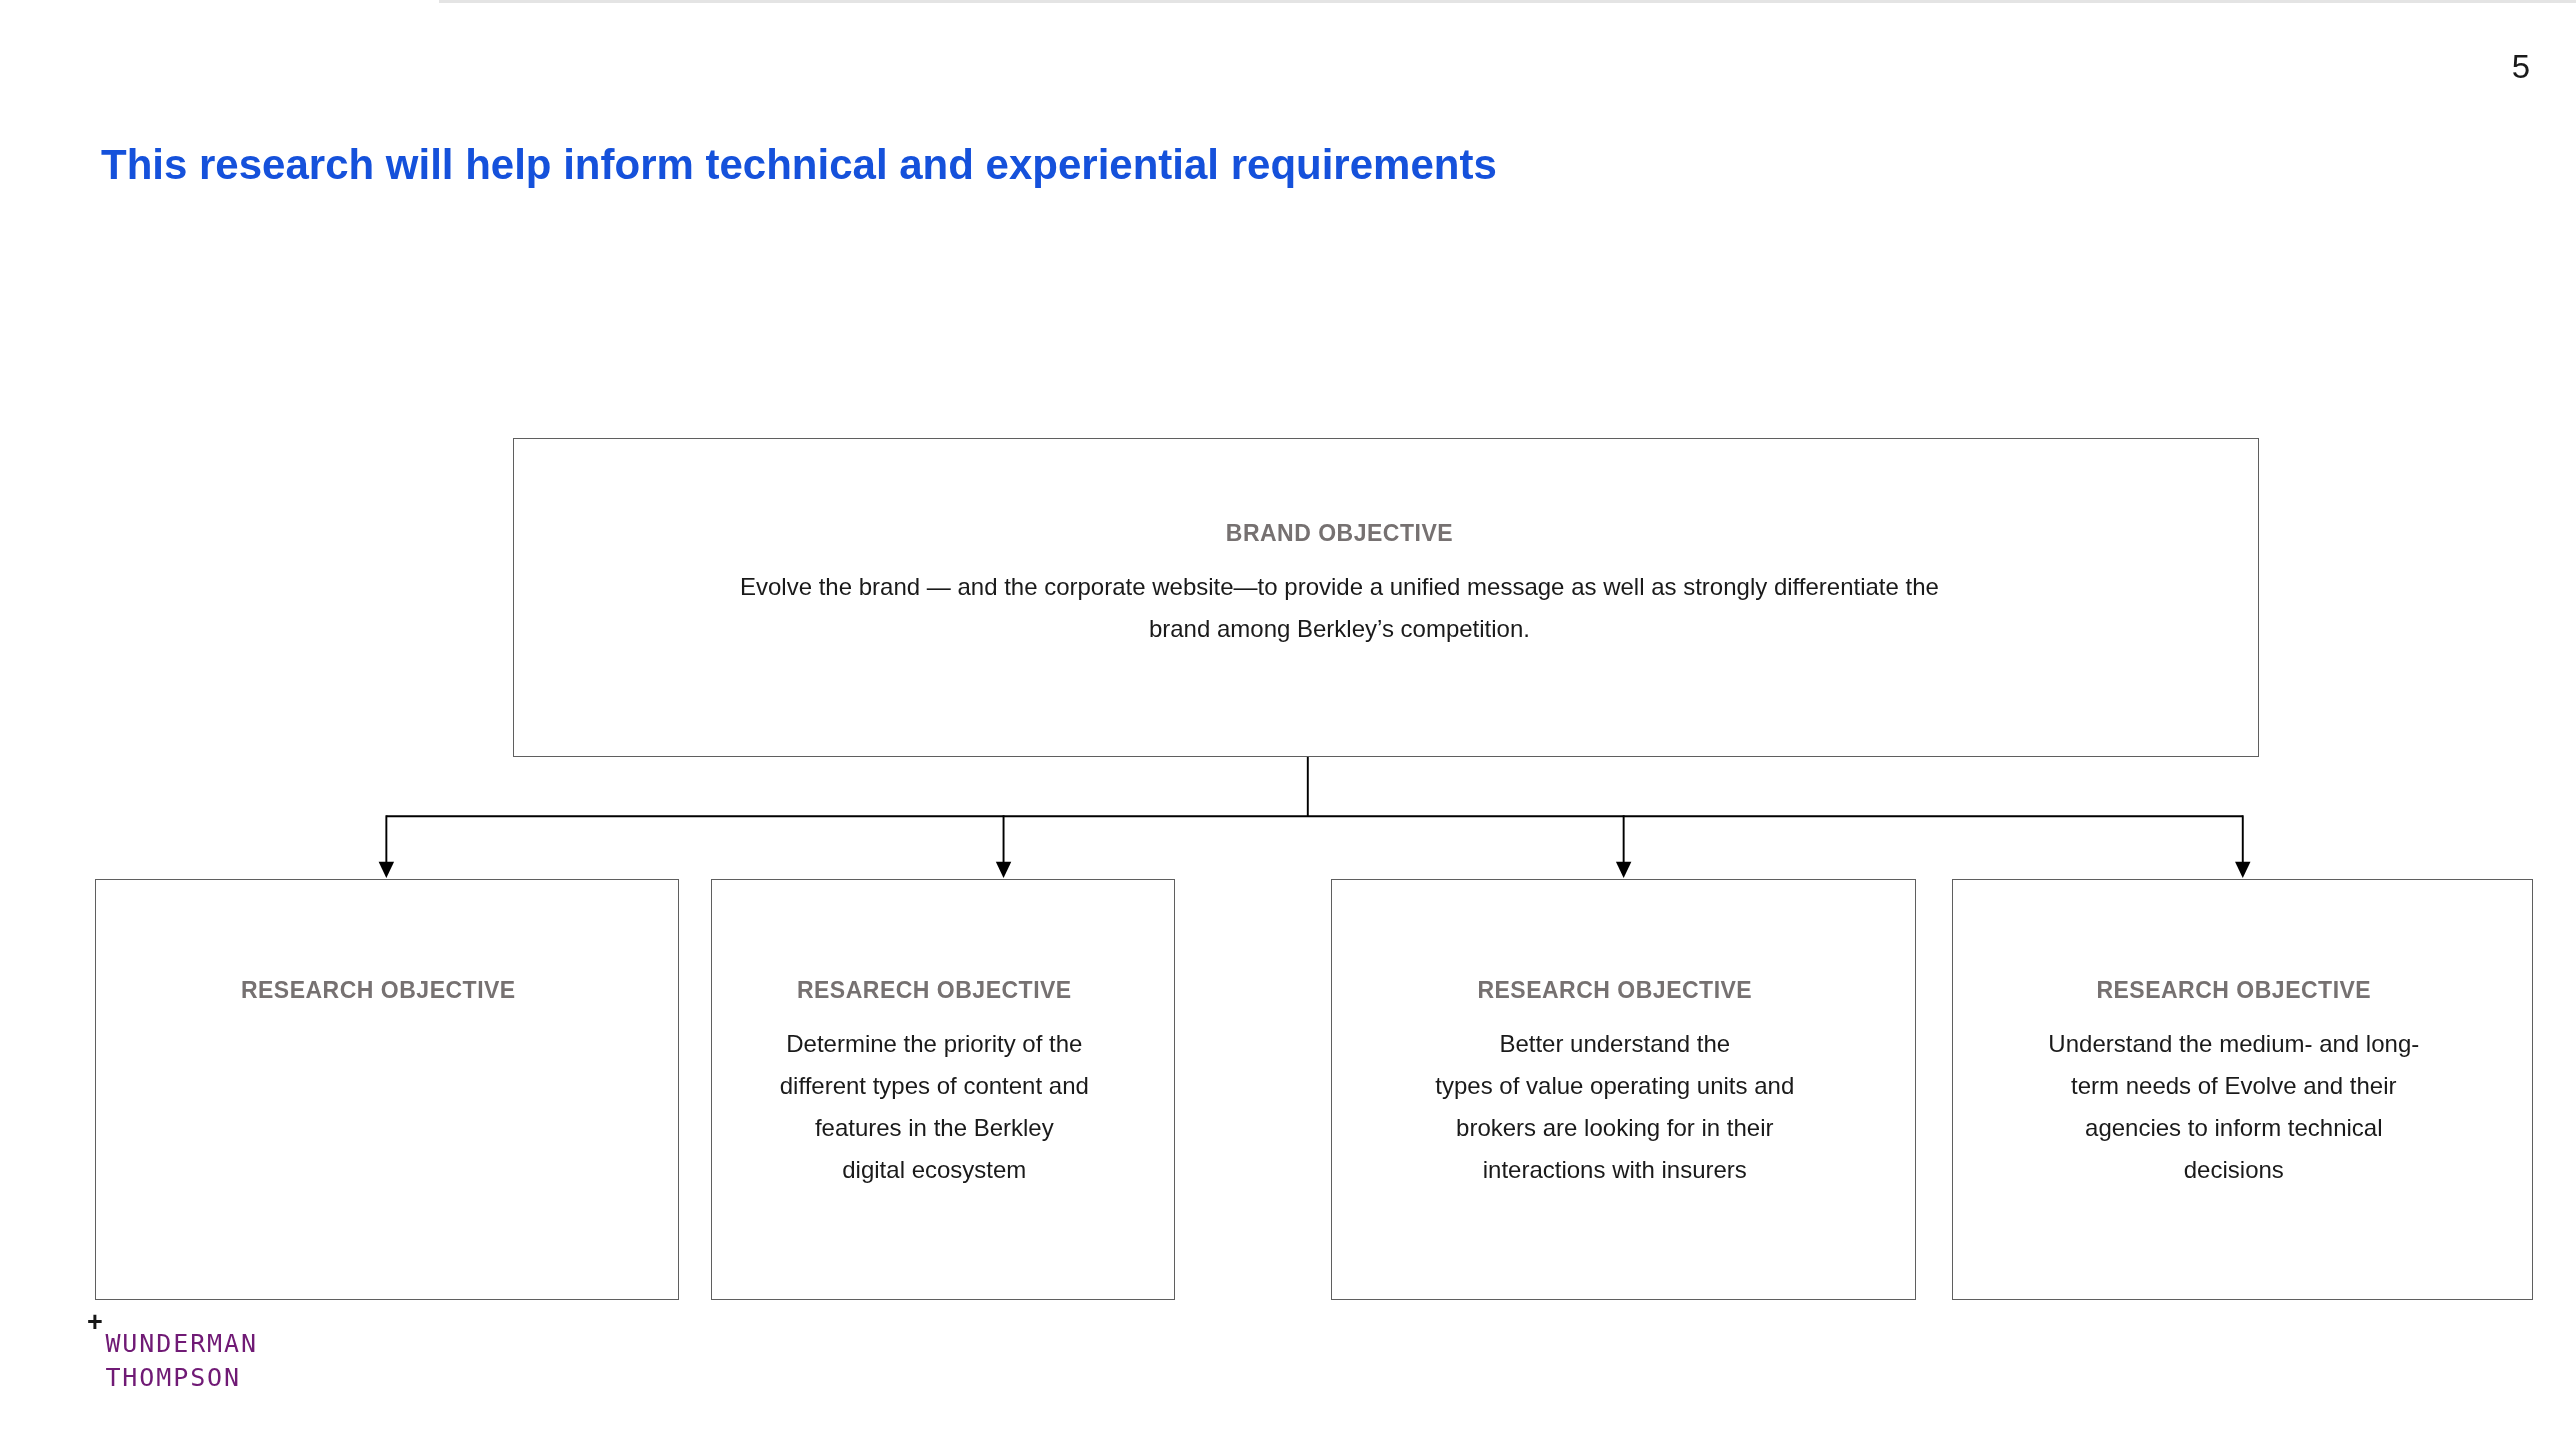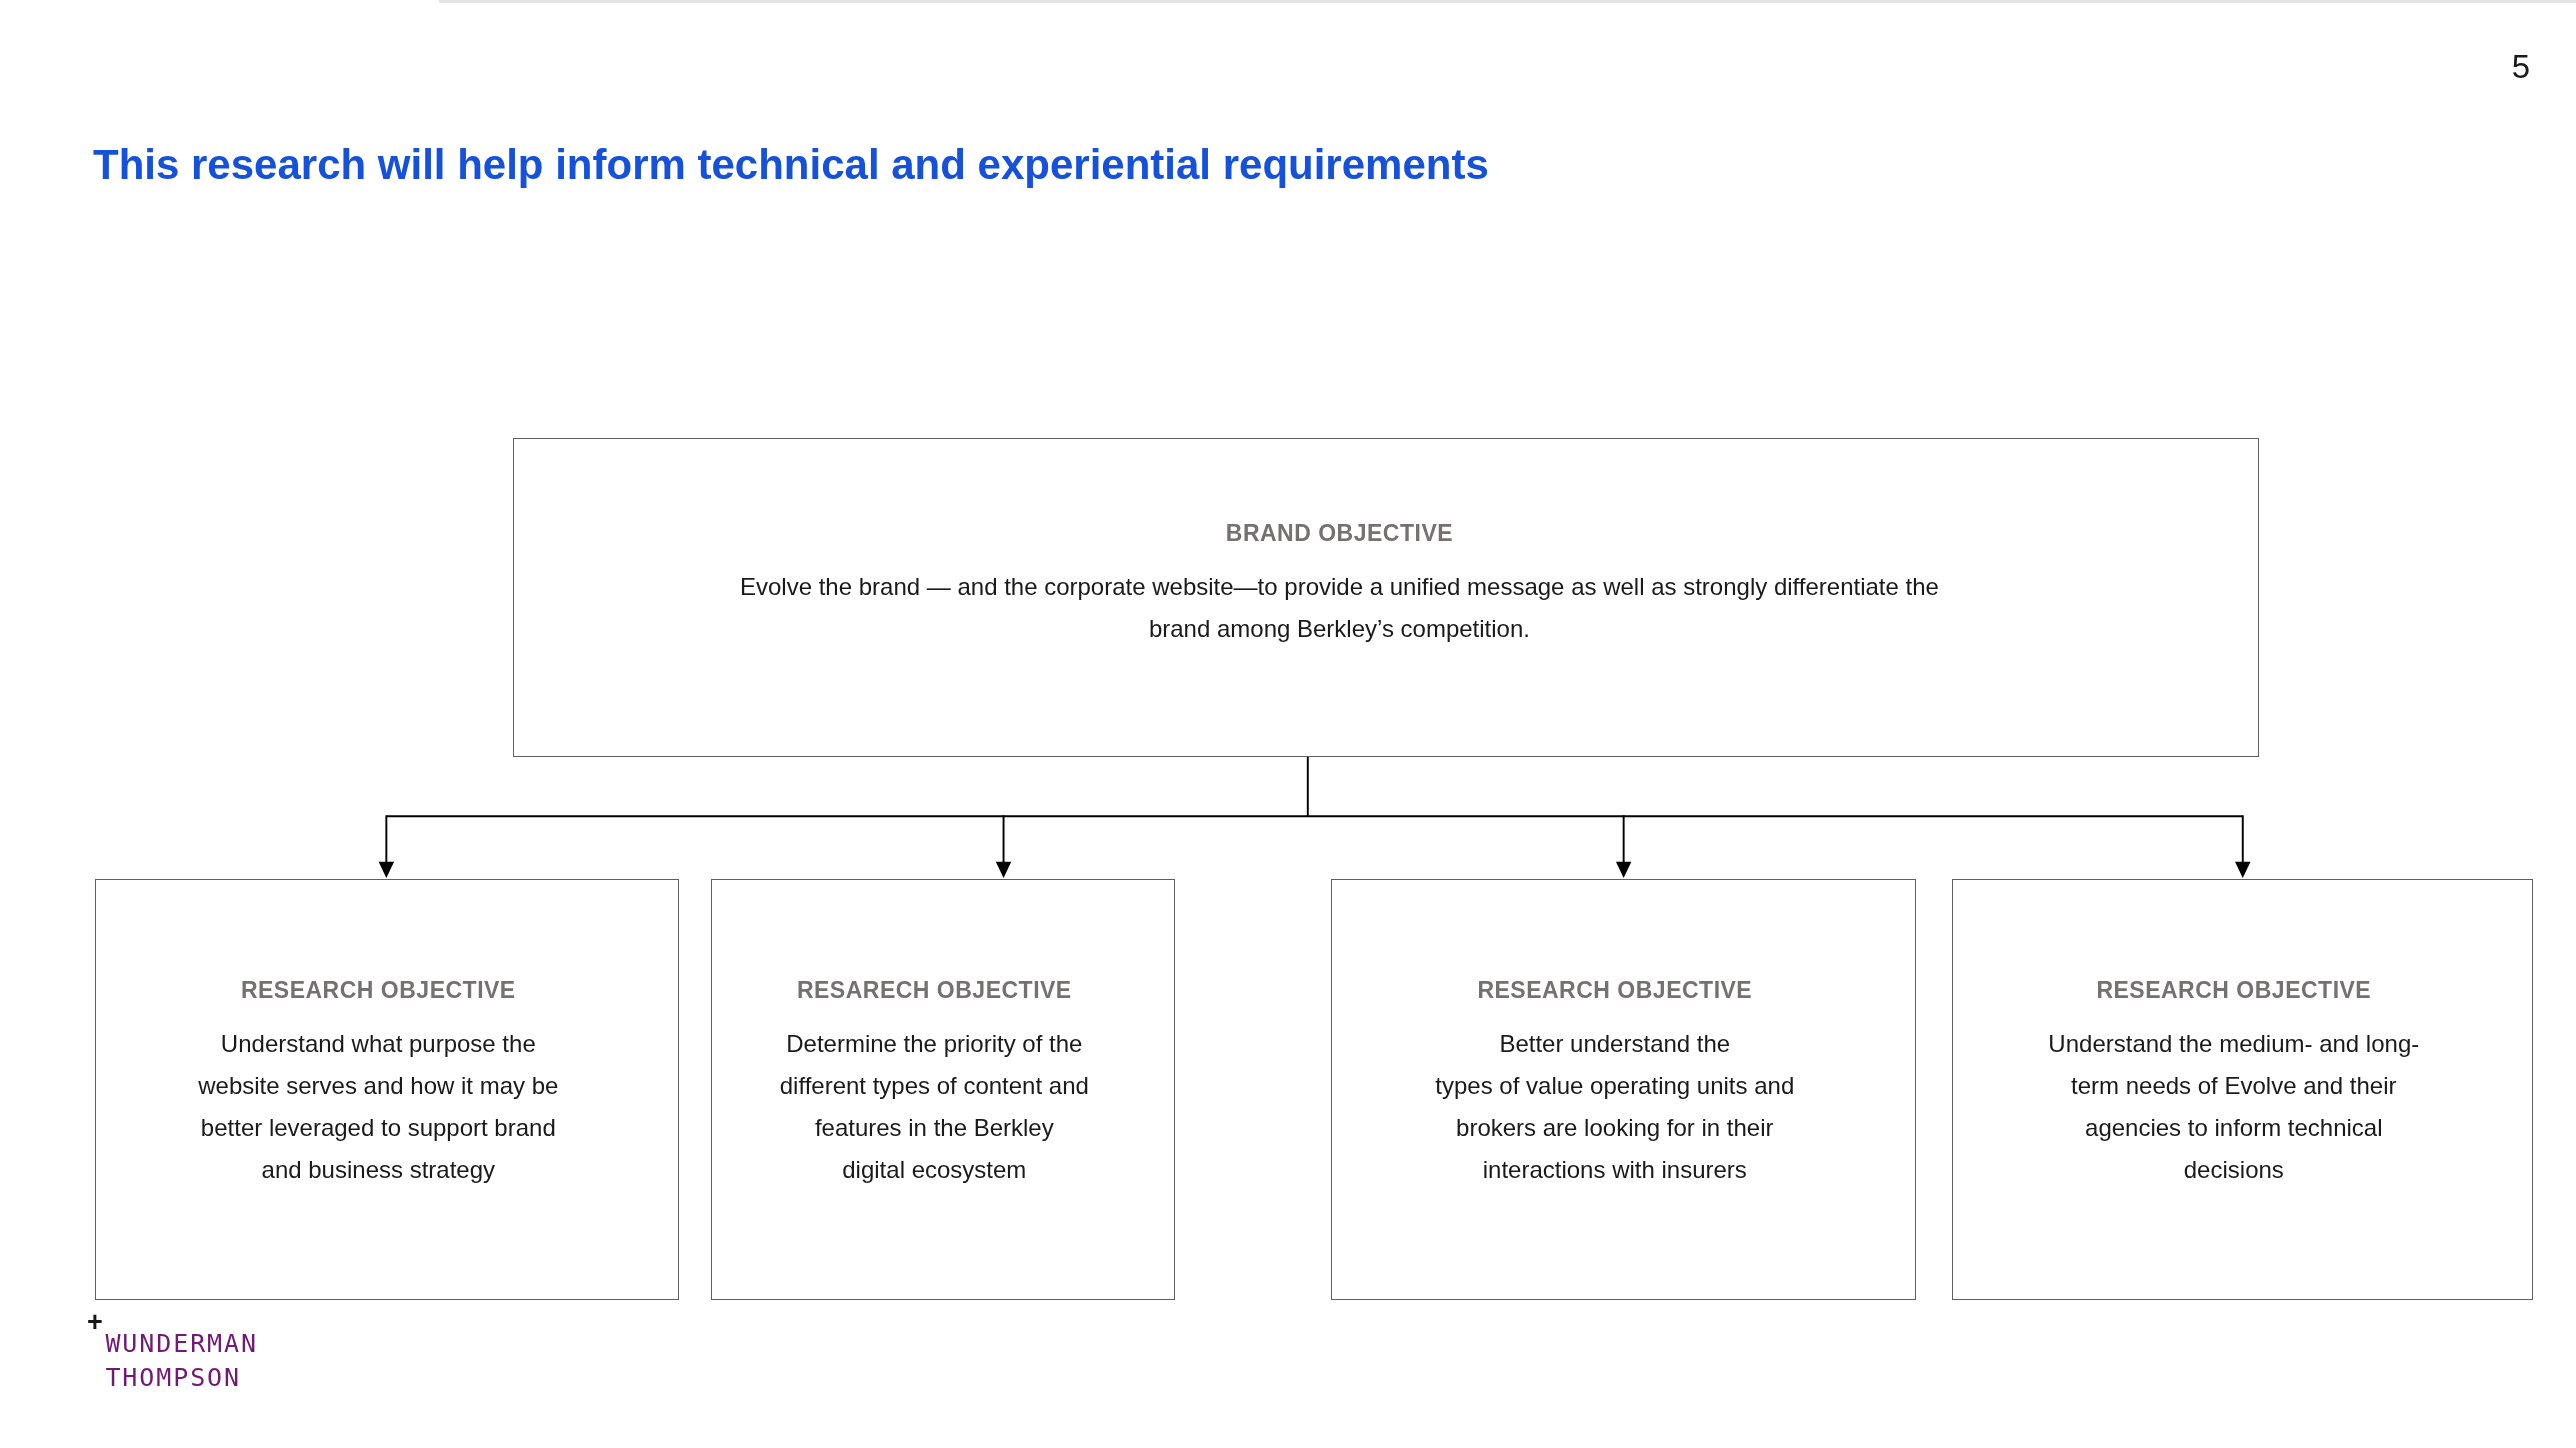--- a/index.html
+++ b/index.html
@@ -19,21 +19,21 @@
     background: var(--topline_gray, #e4e4e4);
   }
   .page-number {
     position: absolute;
     top: 48px; right: 46px;
     font-size: 33px;
     color: #1a1a1a;
   }
   .slide-title {
     position: absolute;
-    left: 93px; top: 141px;
+    left: 101px; top: 141px;
     font-size: 42px;
     font-weight: bold;
     color: var(--title_blue, #1551db);
     white-space: nowrap;
   }
   .connectors {
     position: absolute;
     left: 0; top: 0;
     width: 2576px; height: 1449px;
     pointer-events: none;
@@ -124,24 +124,20 @@
   </svg>
 
   <div class="obj-box brand-box">
     <div class="box-label">BRAND OBJECTIVE</div>
     <div class="box-text">Evolve the brand — and the corporate website—to provide a unified message as well as strongly differentiate the
 brand among Berkley’s competition.</div>
   </div>
 
   <div class="obj-box research-box rb-1">
     <div class="box-label">RESEARCH OBJECTIVE</div>
-    <div class="box-text">Understand what purpose the
-website serves and how it may be
-better leveraged to support brand
-and business strategy</div>
   </div>
 
   <div class="obj-box research-box rb-2">
     <div class="box-label">RESARECH OBJECTIVE</div>
     <div class="box-text">Determine the priority of the
 different types of content and
 features in the Berkley
 digital ecosystem</div>
   </div>
 

